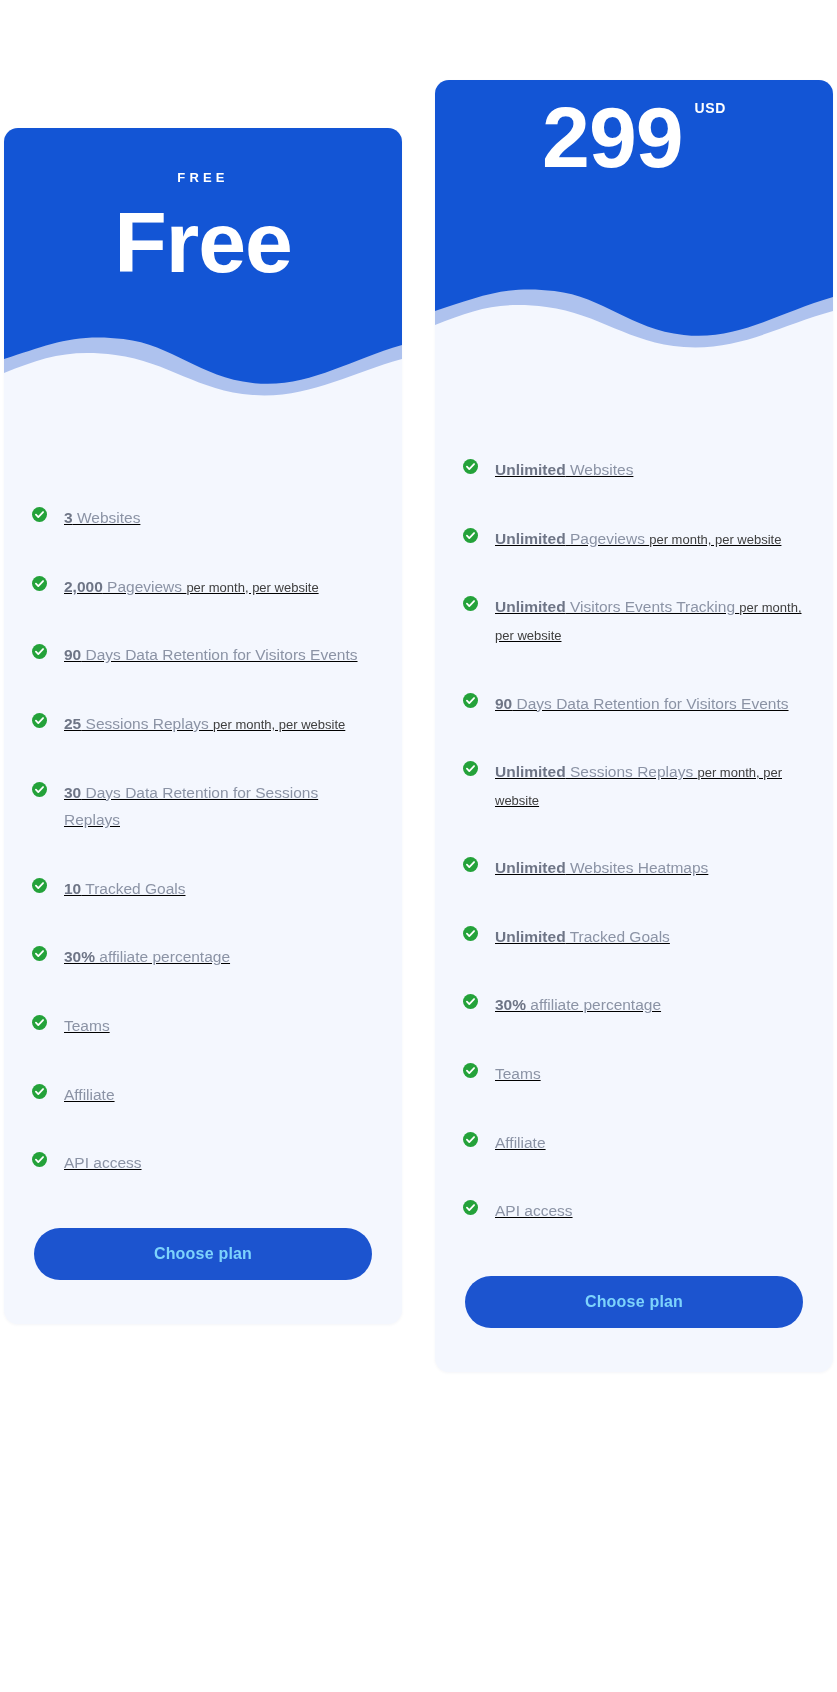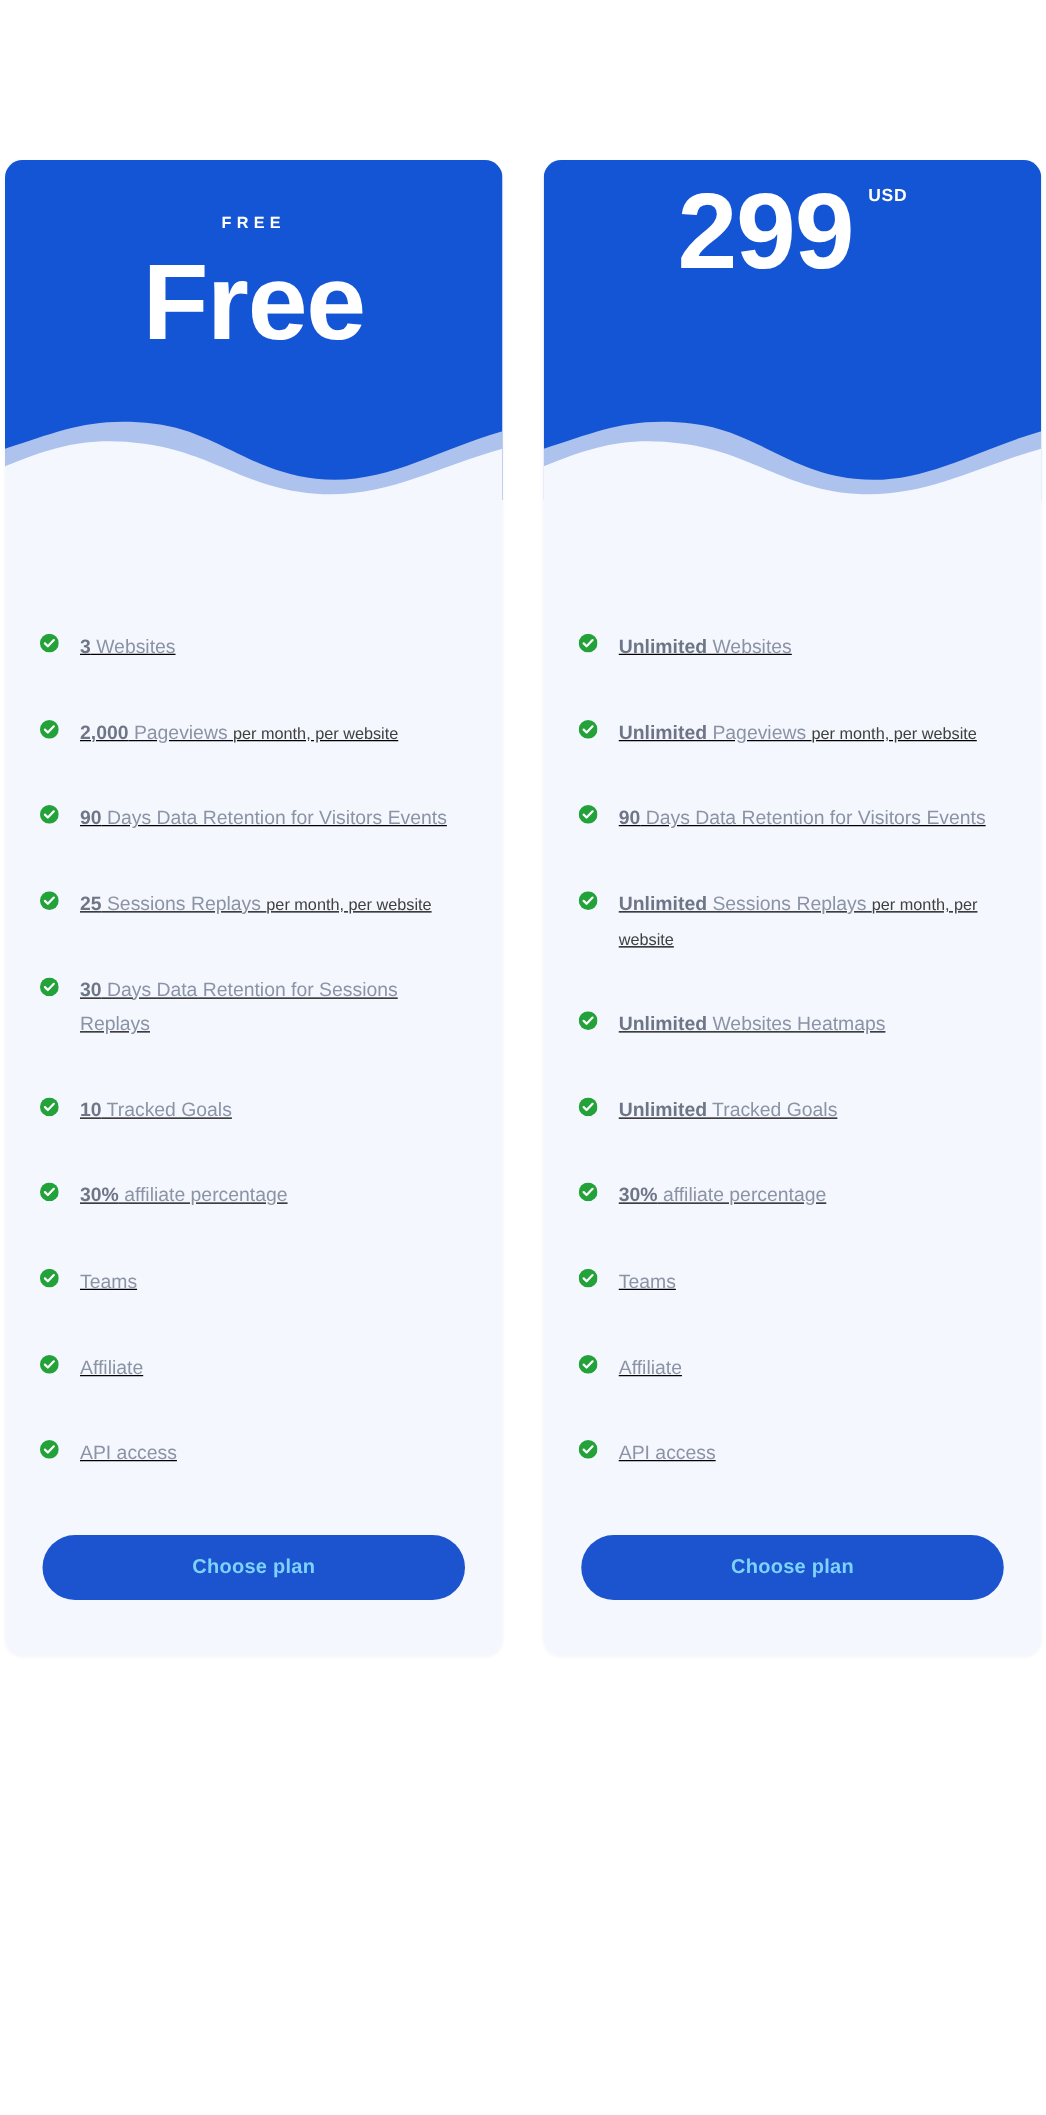--- a/index.html
+++ b/index.html
@@ -303,20 +303,29 @@
           </span>
           <span class="feature-text"><span class="val">Unlimited</span><span class="lbl"> Pageviews </span><span class="note">per month, per website</span></span>
         </div>
         <div class="feature-item">
           <span class="check-icon">
             <svg viewBox="0 0 16 16" xmlns="http://www.w3.org/2000/svg">
               <circle cx="8" cy="8" r="8" fill="#24a23a"></circle>
               <path d="M4.2 8.2 L6.7 10.7 L11.8 5.4" fill="none" stroke="#ffffff" stroke-width="1.9" stroke-linecap="round" stroke-linejoin="round"></path>
             </svg>
           </span>
+          <span class="feature-text"><span class="val">Unlimited</span><span class="lbl"> Visitors Events Tracking </span><span class="note">per month, per website</span></span>
+        </div>
+        <div class="feature-item">
+          <span class="check-icon">
+            <svg viewBox="0 0 16 16" xmlns="http://www.w3.org/2000/svg">
+              <circle cx="8" cy="8" r="8" fill="#24a23a"></circle>
+              <path d="M4.2 8.2 L6.7 10.7 L11.8 5.4" fill="none" stroke="#ffffff" stroke-width="1.9" stroke-linecap="round" stroke-linejoin="round"></path>
+            </svg>
+          </span>
           <span class="feature-text"><span class="val">90</span><span class="lbl"> Days Data Retention for Visitors Events</span><span class="note"></span></span>
         </div>
         <div class="feature-item">
           <span class="check-icon">
             <svg viewBox="0 0 16 16" xmlns="http://www.w3.org/2000/svg">
               <circle cx="8" cy="8" r="8" fill="#24a23a"></circle>
               <path d="M4.2 8.2 L6.7 10.7 L11.8 5.4" fill="none" stroke="#ffffff" stroke-width="1.9" stroke-linecap="round" stroke-linejoin="round"></path>
             </svg>
           </span>
           <span class="feature-text"><span class="val">Unlimited</span><span class="lbl"> Sessions Replays </span><span class="note">per month, per website</span></span>

